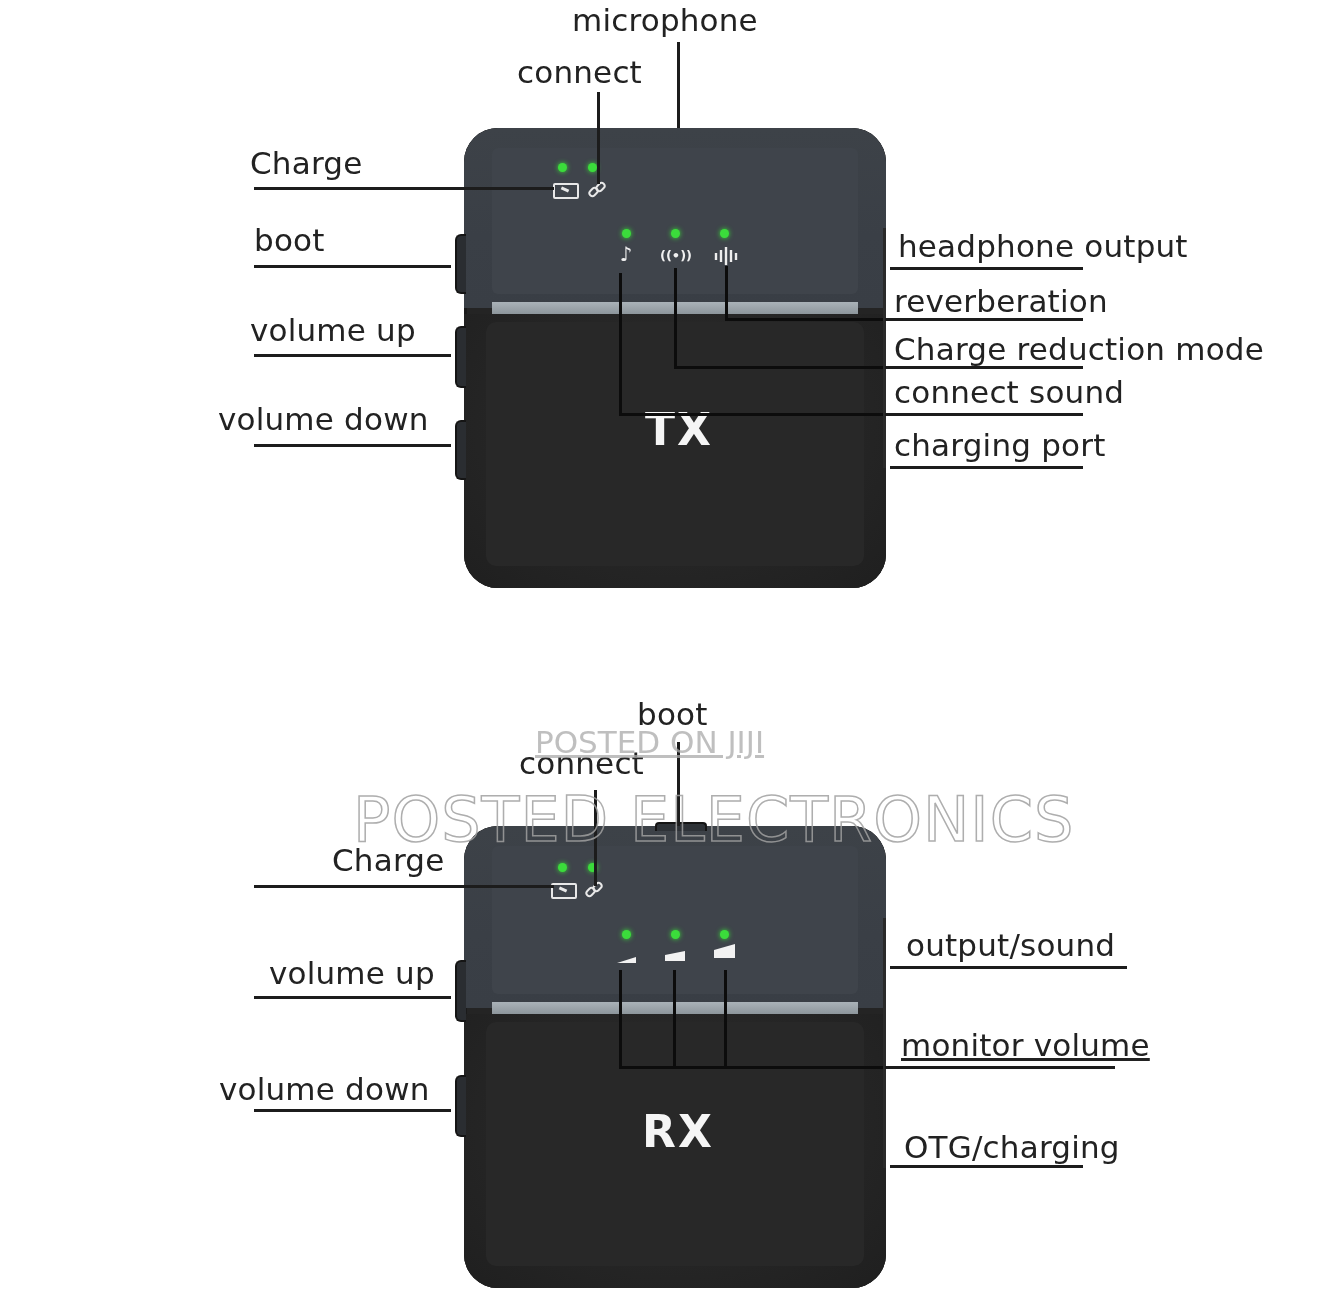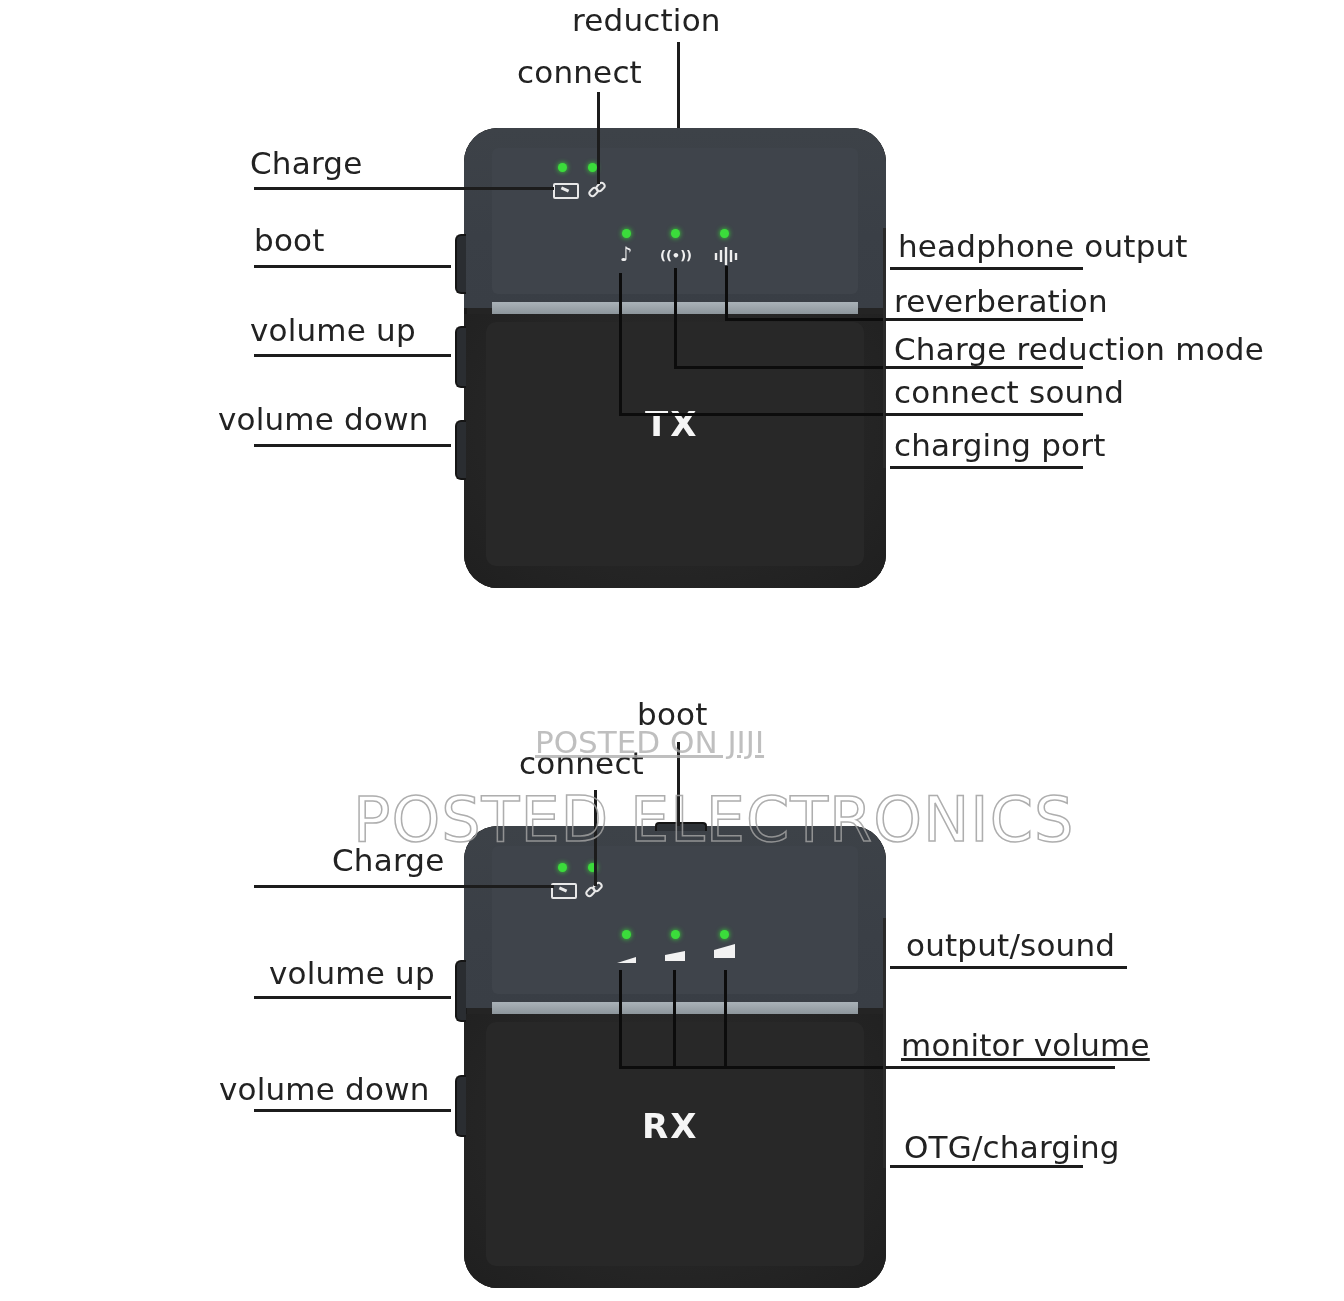--- a/index.html
+++ b/index.html
@@ -13,21 +13,21 @@
             background:#242424; box-shadow: inset 0 0 0 3px #1a1a1a; }
   .device .top { position:absolute; left:0; right:0; top:0; background:linear-gradient(#3d4248,#3a3f46 60%,#393e45); }
   .device .topinner { position:absolute; left:28px; right:28px; top:20px; bottom:14px; background:#3f444b; border-radius:6px; }
   .device .stripe { position:absolute; left:28px; right:28px; height:12px; background:linear-gradient(#aab2b8,#8d969c); }
   .device .bottom { position:absolute; left:0; right:0; bottom:0;
      background: radial-gradient(ellipse at 50% 40%, #2c2c2c 0%, #252525 60%, #1f1f1f 100%); }
   .device .bottominner { position:absolute; left:22px; right:22px; top:8px; bottom:22px; border-radius:10px;
      background:#282828; }
   .led { position:absolute; width:9px; height:9px; border-radius:50%; background:#3bdc3b; box-shadow:0 0 5px #38e038; }
   .ico { position:absolute; color:#f0f0f0; font-weight:bold; text-align:center; }
-  .devlabel { position:absolute; color:#f5f5f5; font-weight:bold; font-size:34px; letter-spacing:2px; font-family:"DejaVu Sans",sans-serif; }
+  .devlabel { position:absolute; color:#f5f5f5; font-weight:bold; font-size:44px; letter-spacing:2px; font-family:"DejaVu Sans",sans-serif; }
   .sidebtn { position:absolute; width:9px; background:#2a2d31; border-radius:6px 0 0 6px; border:2px solid #151515; border-right:none; }
   .innerline { position:absolute; background:#0c0c0c; }
   .wm1 { position:absolute; color:rgba(170,170,170,0.75); font-size:31px; white-space:nowrap; font-family:"DejaVu Sans",sans-serif; }
   .wm2 { position:absolute; color:rgba(255,255,255,0.0); font-size:62px; white-space:nowrap; font-family:"DejaVu Sans",sans-serif;
          -webkit-text-stroke:1.5px rgba(160,160,160,0.85); letter-spacing:1px; }
 </style>
 </head>
 <body>
 
 <div>
@@ -83,21 +83,21 @@
   <div class="innerline" style="left:619px; top:273px; width:3px; height:142px;"></div>
   <div class="innerline" style="left:619px; top:413px; width:266px; height:3px;"></div>
   <div class="innerline" style="left:674px; top:268px; width:3px; height:100px;"></div>
   <div class="innerline" style="left:674px; top:366px; width:211px; height:3px;"></div>
   <div class="innerline" style="left:725px; top:266px; width:3px; height:54px;"></div>
   <div class="innerline" style="left:725px; top:318px; width:160px; height:3px;"></div>
 
   <div class="vline" style="left:677px; top:42px; height:86px;"></div>
   <div class="vline" style="left:597px; top:92px; height:92px;"></div>
 
-  <div class="lbl" style="left:572px; top:2px;">reduction</div>
+  <div class="lbl" style="left:572px; top:2px;">microphone</div>
   <div class="lbl" style="left:517px; top:54px;">connect</div>
 
   <div class="lbl" style="left:250px; top:145px;">Charge</div>
   <div class="hline" style="left:254px; top:187px; width:300px;"></div>
 
   <div class="lbl" style="left:254px; top:222px;">boot</div>
   <div class="hline" style="left:254px; top:265px; width:197px;"></div>
 
   <div class="lbl" style="left:250px; top:312px;">volume up</div>
   <div class="hline" style="left:254px; top:354px; width:197px;"></div>

